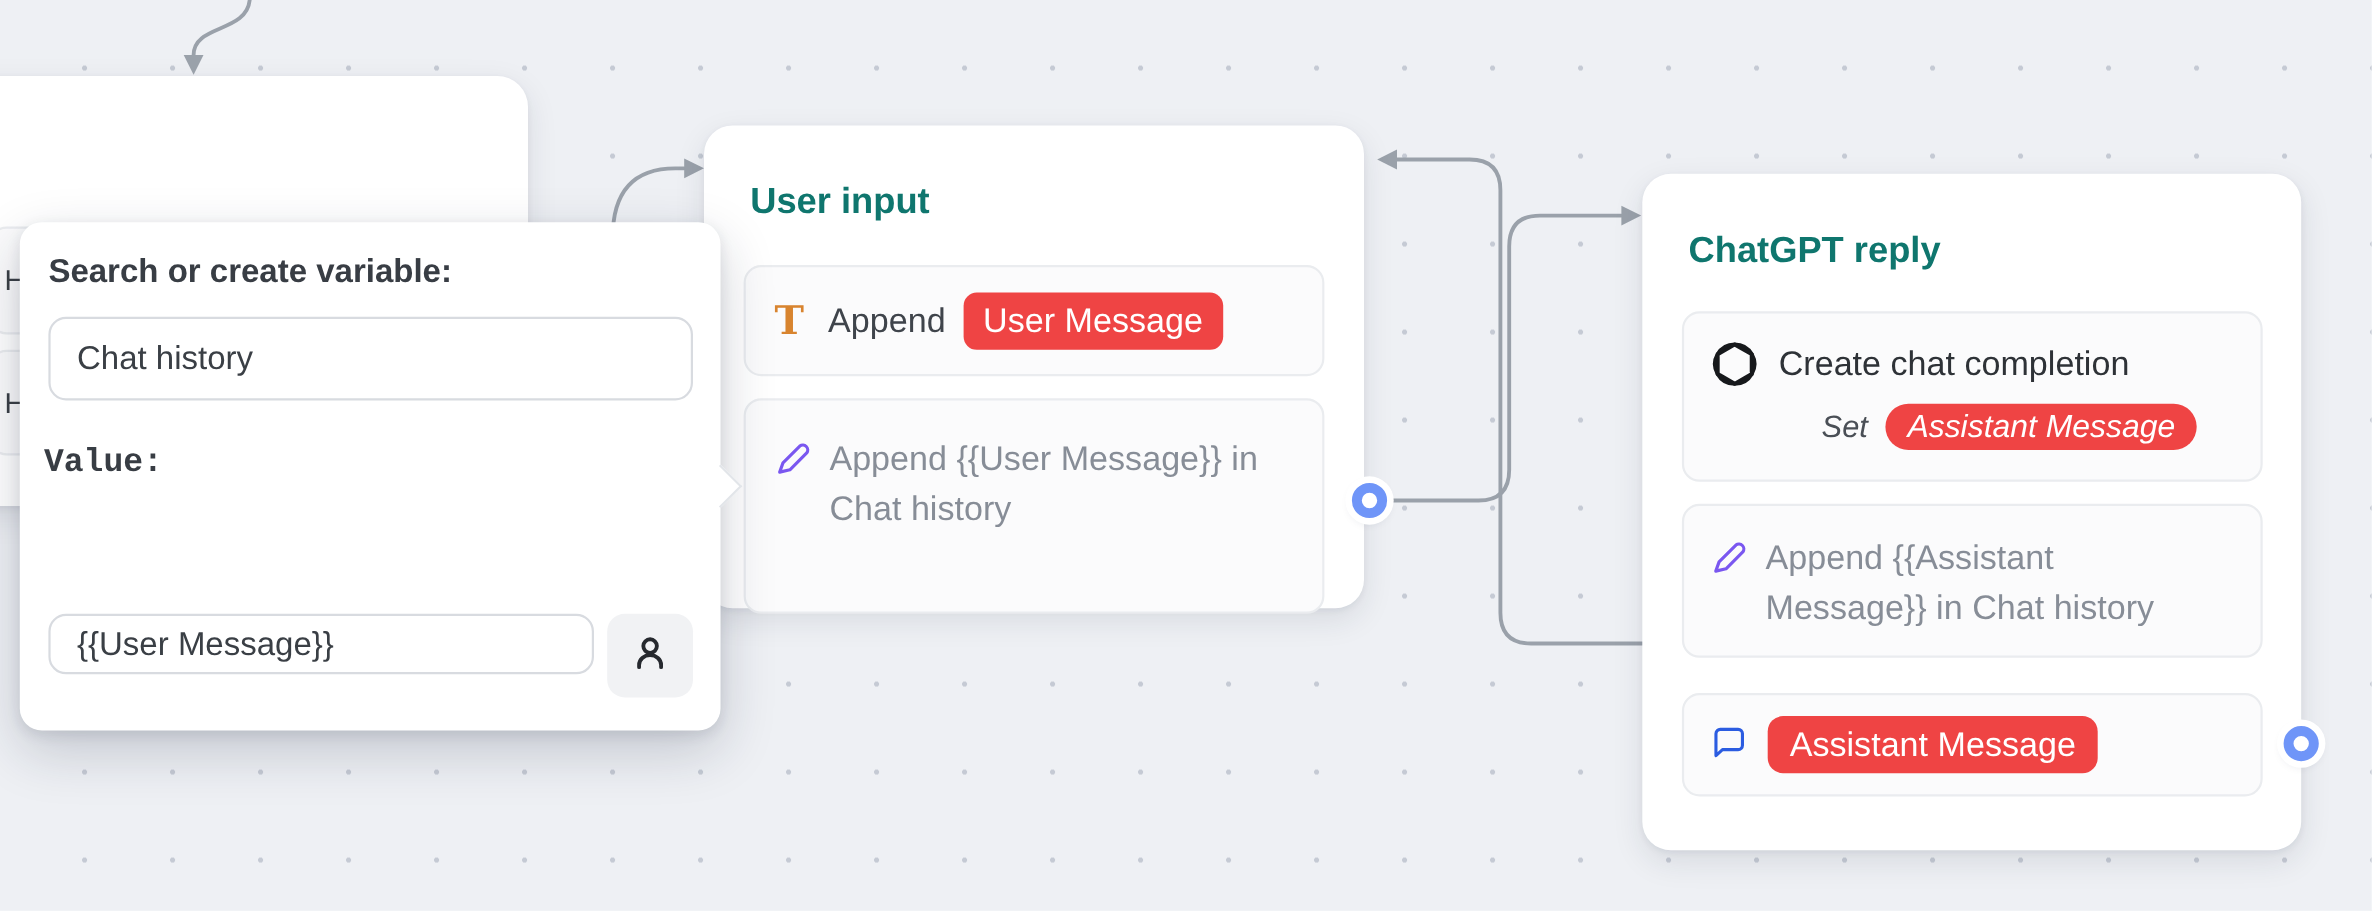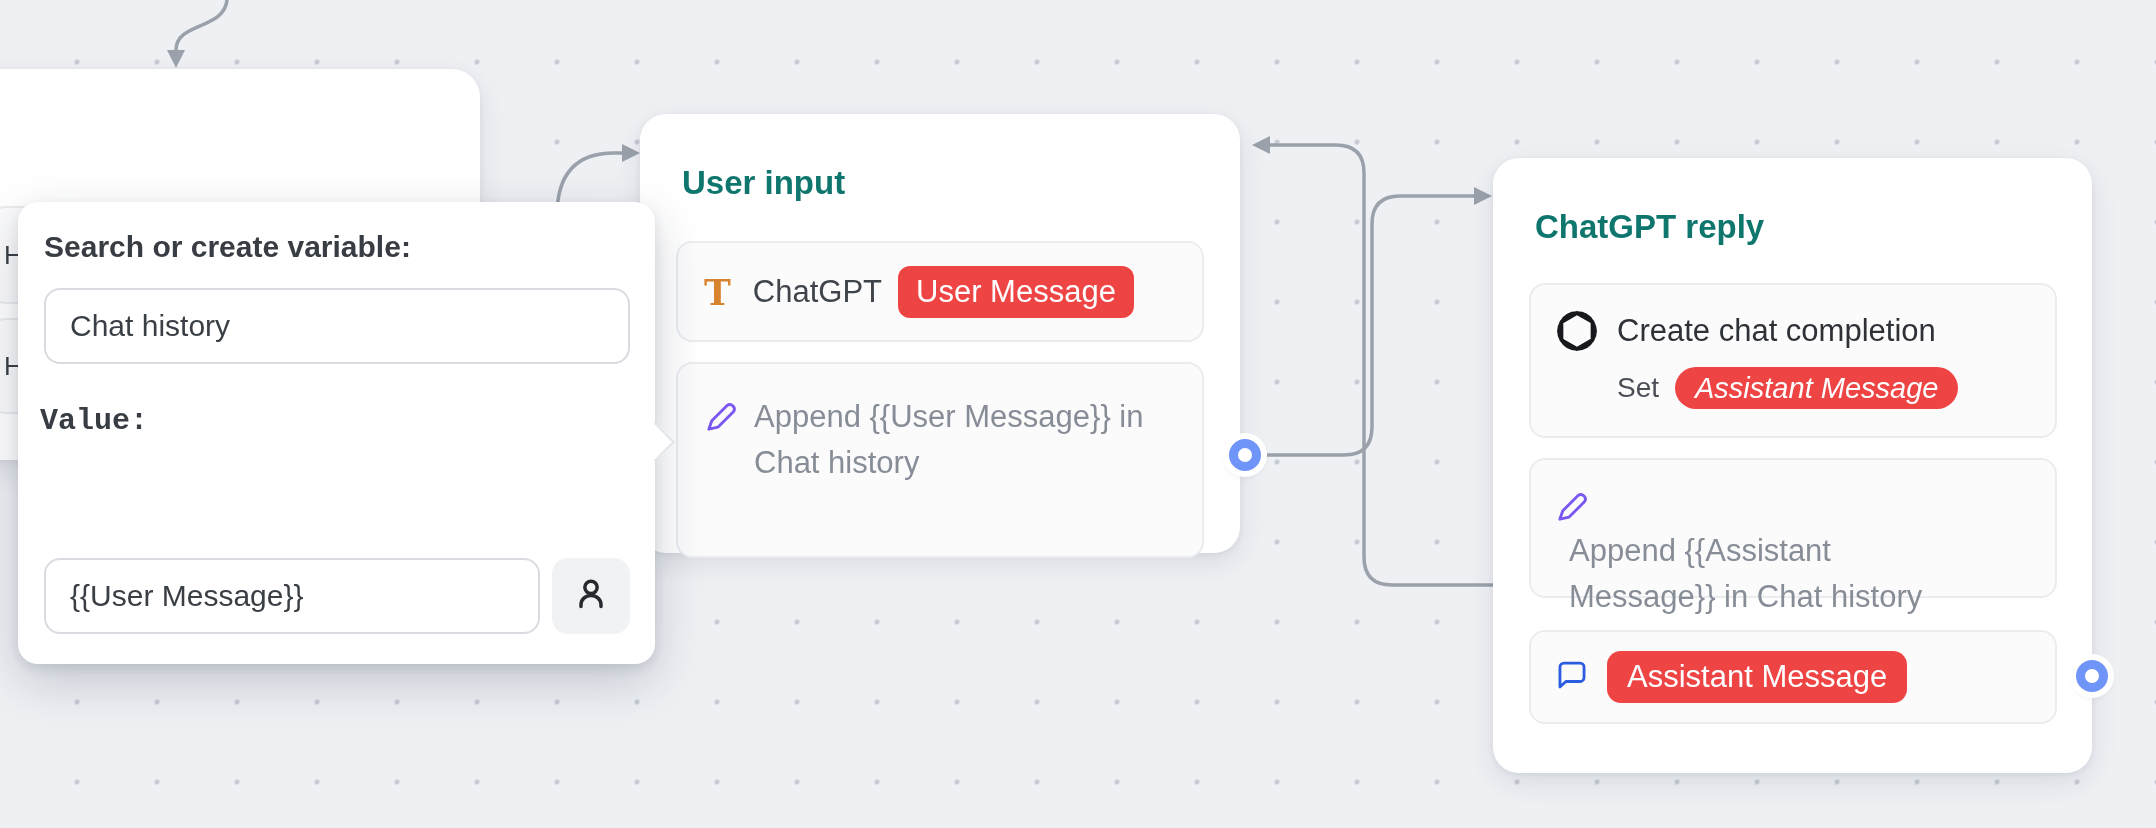--- a/index.html
+++ b/index.html
@@ -88,21 +88,21 @@
     <div class="row" style="left:110px; top:249px; width:460px; height:96px; padding-left:12px;">
       <span class="start-frag">Ho</span>
     </div>
   </div>
 
   <div class="node z3" style="left:640px; top:114px; width:600px; height:439px;">
     <div class="node-title" style="left:42px; top:50px;">User input</div>
 
     <div class="row" style="left:36px; top:127px; width:528px; height:101px; padding-left:26px;">
       <span class="t-glyph">T</span>
-      <span class="row-text" style="margin-left:22px;">ChatGPT</span>
+      <span class="row-text" style="margin-left:22px;">Append</span>
       <span class="badge" style="margin-left:16px; height:52px; padding:0 18px; border-radius:12px;">User Message</span>
     </div>
 
     <div class="row" style="left:36px; top:248px; width:528px; height:196px; padding:30px 24px 0 26px; align-items:flex-start;">
       <span style="margin-top:4px;">
         <svg width="36" height="36" viewBox="0 0 24 24" fill="none" stroke="#7a57f0" stroke-width="1.9" stroke-linejoin="round" stroke-linecap="round">
           <path d="M3.2 20.8 L5.2 15.2 L15.4 5 a3 3 0 0 1 4.2 4.2 L9.4 19.4 L3.2 20.8 Z"></path>
         </svg>
       </span>
       <span style="margin-left:14px;">
@@ -125,27 +125,27 @@
             <path d="M 0,-19.5 A 19.5,19.5 0 0 1 16.9,-9.75 L 16.9,7.5" transform="rotate(120)"></path>
             <path d="M 0,-19.5 A 19.5,19.5 0 0 1 16.9,-9.75 L 16.9,7.5" transform="rotate(180)"></path>
             <path d="M 0,-19.5 A 19.5,19.5 0 0 1 16.9,-9.75 L 16.9,7.5" transform="rotate(240)"></path>
             <path d="M 0,-19.5 A 19.5,19.5 0 0 1 16.9,-9.75 L 16.9,7.5" transform="rotate(300)"></path>
           </g>
         </svg>
       </span>
       <span style="margin-left:18px;">
         <div class="row-text" style="color:#2e3237; line-height:44px;">Create chat completion</div>
         <div style="display:flex; align-items:center; margin-top:14px;">
-          <span style="font-size:28px; color:#4a4f56;">Set</span>
+          <span style="font-size:28px; font-style:italic; color:#4a4f56;margin-left:39px;">Set</span>
           <span class="badge" style="margin-left:16px; height:42px; padding:0 20px; border-radius:21px; font-size:29px; font-style:italic;">Assistant Message</span>
         </div>
       </span>
     </div>
 
-    <div class="row" style="left:36px; top:300px; width:528px; height:140px; padding:24px 20px 0 24px; align-items:flex-start;flex-direction:column;">
+    <div class="row" style="left:36px; top:300px; width:528px; height:140px; padding:24px 20px 0 24px; align-items:flex-start;">
       <span style="margin-top:4px;">
         <svg width="36" height="36" viewBox="0 0 24 24" fill="none" stroke="#7a57f0" stroke-width="1.9" stroke-linejoin="round" stroke-linecap="round">
           <path d="M3.2 20.8 L5.2 15.2 L15.4 5 a3 3 0 0 1 4.2 4.2 L9.4 19.4 L3.2 20.8 Z"></path>
         </svg>
       </span>
       <span style="margin-left:14px;">
         <div class="row-text-gray">Append {{Assistant</div>
         <div class="row-text-gray">Message}} in Chat history</div>
       </span>
     </div>
@@ -164,21 +164,21 @@
   <div class="popup">
     <div class="popup-pointer"></div>
 
     <div class="popup-label" style="left:26px; top:28px;">Search or create variable:</div>
 
     <div class="field" style="left:26px; top:86px; width:586px; height:76px;">Chat history</div>
 
     <div class="popup-label" style="left:22px; top:202px;font-family:Liberation Mono, monospace;">Value:</div>
 
 
-    <div class="field" style="left:26px; top:356px; width:496px; height:76px;">{{User Message}}</div>
+    <div class="field" style="left:26px; top:356px; width:496px; height:55px;">{{User Message}}</div>
 
     <div class="icon-btn" style="left:534px; top:356px; width:78px; height:76px;">
       <span>
         <svg width="40" height="40" viewBox="0 0 24 24" fill="none" stroke="#26292e" stroke-width="2.1" stroke-linecap="round">
           <circle cx="12" cy="8" r="3.7"></circle>
           <path d="M6 19.5 v-1.2 a6 5.4 0 0 1 12 0 v1.2"></path>
         </svg>
       </span>
     </div>
   </div>

